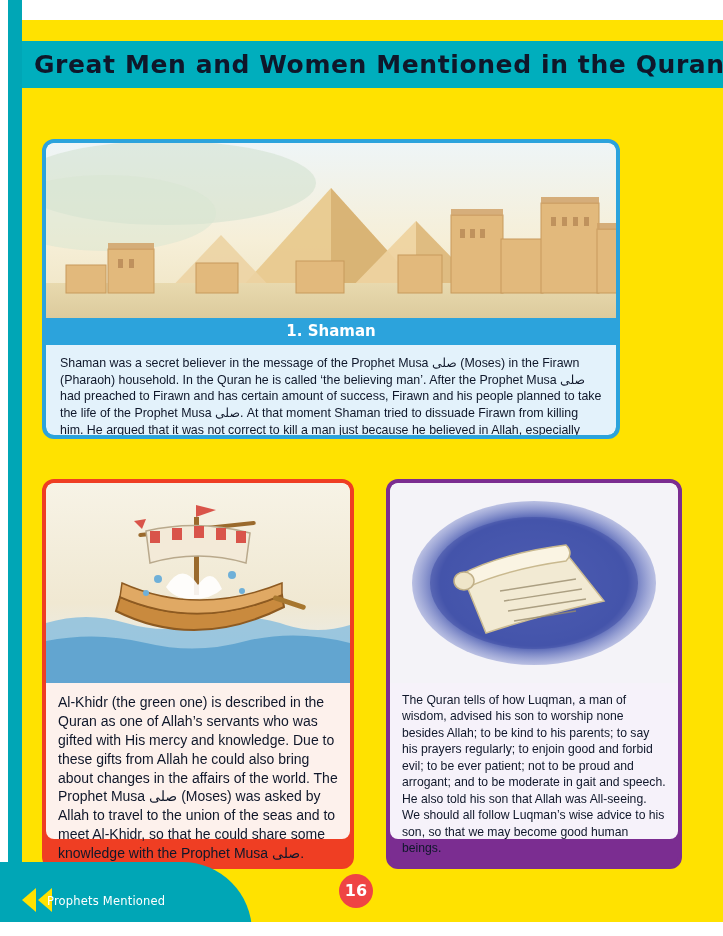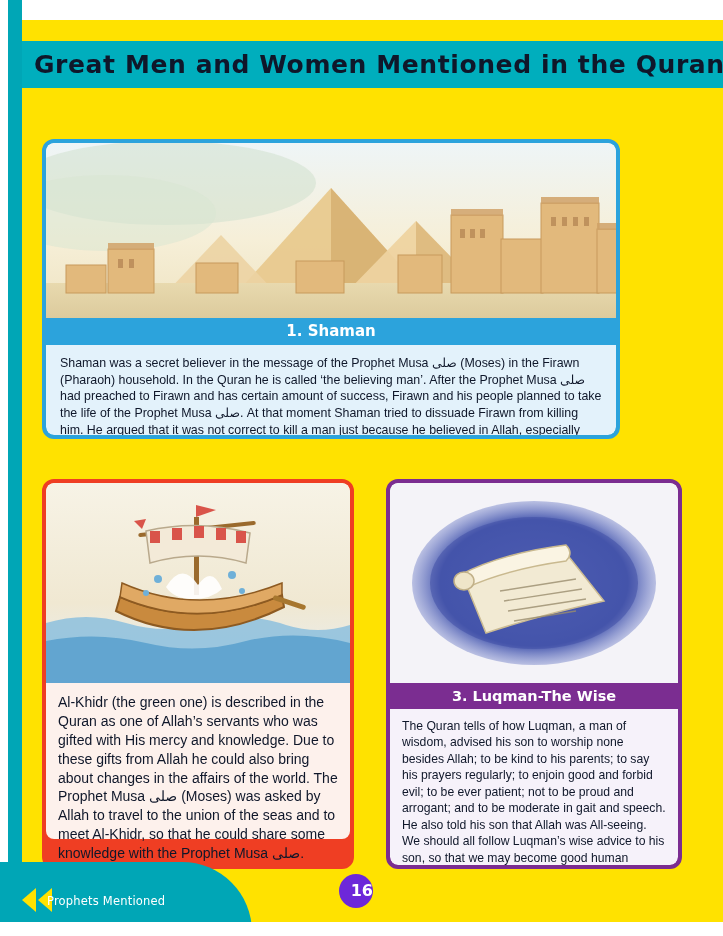--- a/index.html
+++ b/index.html
@@ -205,25 +205,25 @@
     width: 34px;
     height: 24px;
   }
   .page-circle {
     position: absolute;
     left: 339px;
     bottom: 28px;
     width: 34px;
     height: 34px;
     border-radius: 50%;
-    background: #6d28d9;
+    background: #ef4444;
     color: #ffffff;
     font-size: 16px;
     font-weight: bold;
-    text-align: right;
+    text-align: center;
     line-height: 34px;
     font-family: "DejaVu Sans", sans-serif;
   }
   .footer-white {
     position: absolute;
     left: 0;
     bottom: 0;
     width: 723px;
     height: 14px;
     background: #ffffff;
@@ -374,21 +374,20 @@
         <ellipse cx="74" cy="98" rx="10" ry="9" fill="#efe5c9" stroke="#c1b088" stroke-width="1.5"></ellipse>
 
         <g stroke="#9a8d6e" stroke-width="1.4" opacity="0.8">
           <line x1="110" y1="108" x2="186" y2="96"></line>
           <line x1="114" y1="118" x2="192" y2="106"></line>
           <line x1="118" y1="128" x2="196" y2="116"></line>
           <line x1="124" y1="138" x2="186" y2="128"></line>
         </g>
       </svg>
     </div>
-    <div class="card-caption">3. Luqman-The Wise</div>
     <div class="card-body">The Quran tells of how Luqman, a man of wisdom, advised his son to worship none besides Allah; to be kind to his parents; to say his prayers regularly; to enjoin good and forbid evil; to be ever patient; not to be proud and arrogant; and to be moderate in gait and speech. He also told his son that Allah was All-seeing. We should all follow Luqman’s wise advice to his son, so that we may become good human beings.</div>
   </div>
 
   <div class="footer-teal"></div>
   <div class="footer-arrows">
     <svg width="34" height="24" viewBox="0 0 34 24">
       <polygon points="16,0 16,24 2,12" fill="#ffe200"></polygon>
       <polygon points="32,0 32,24 18,12" fill="#ffe200"></polygon>
     </svg>
   </div>

